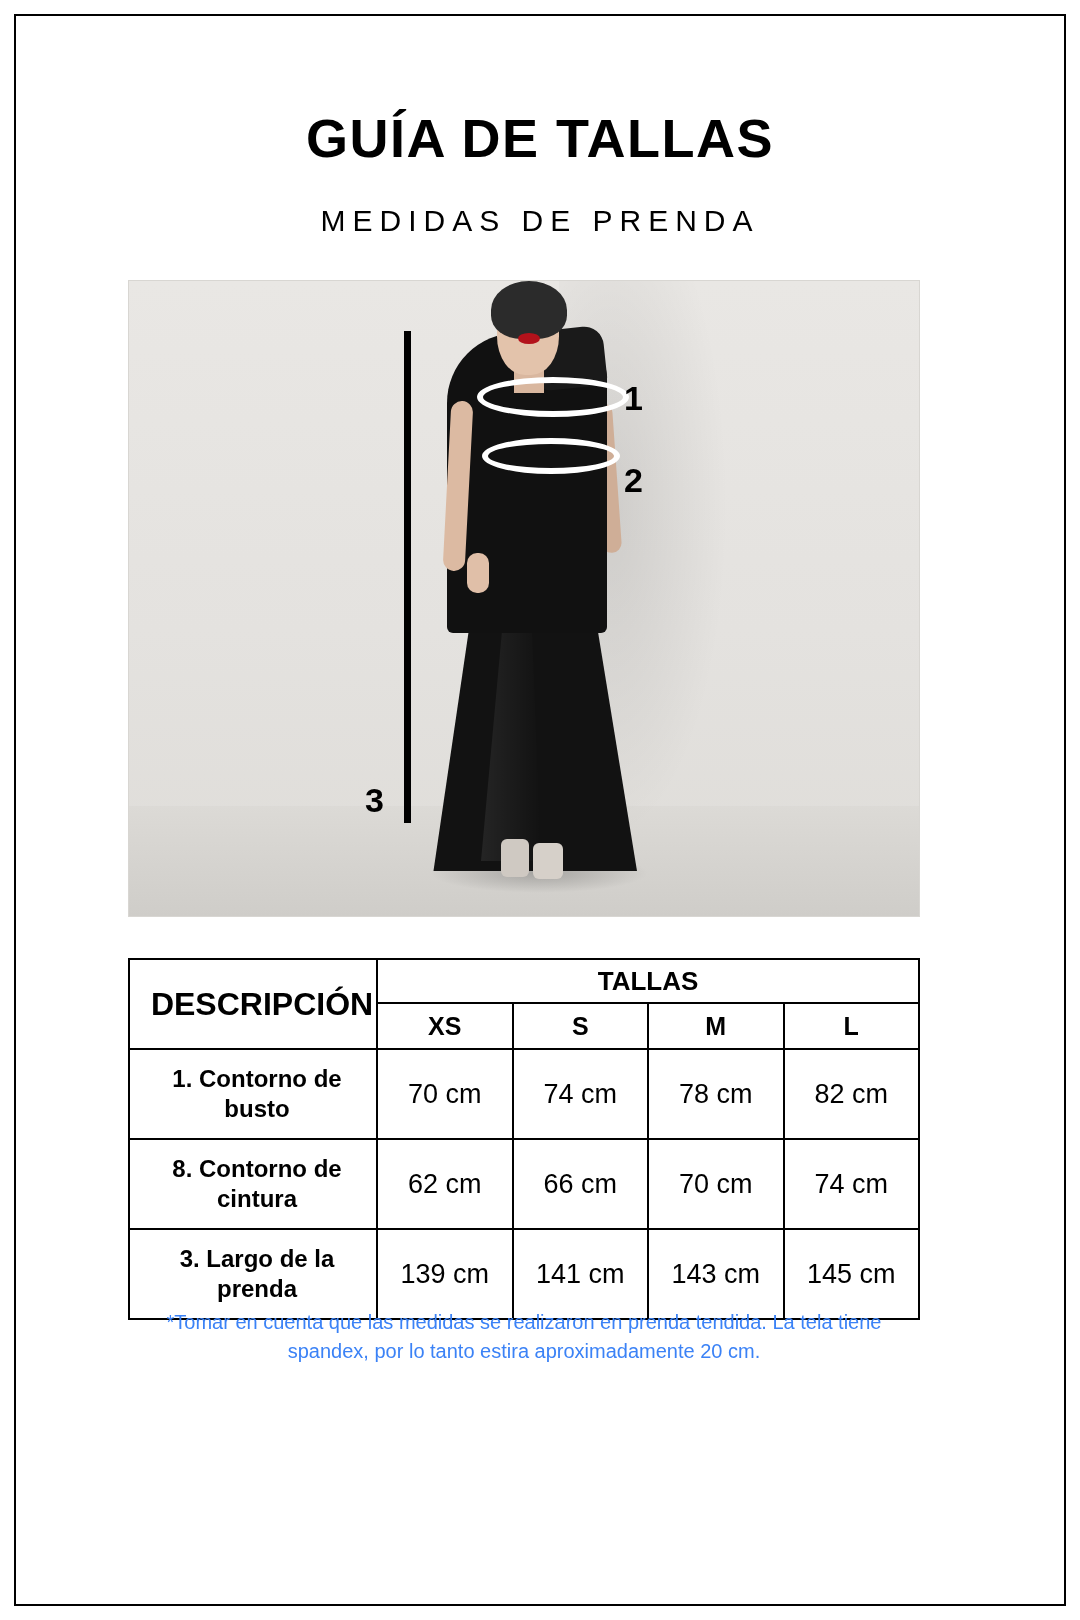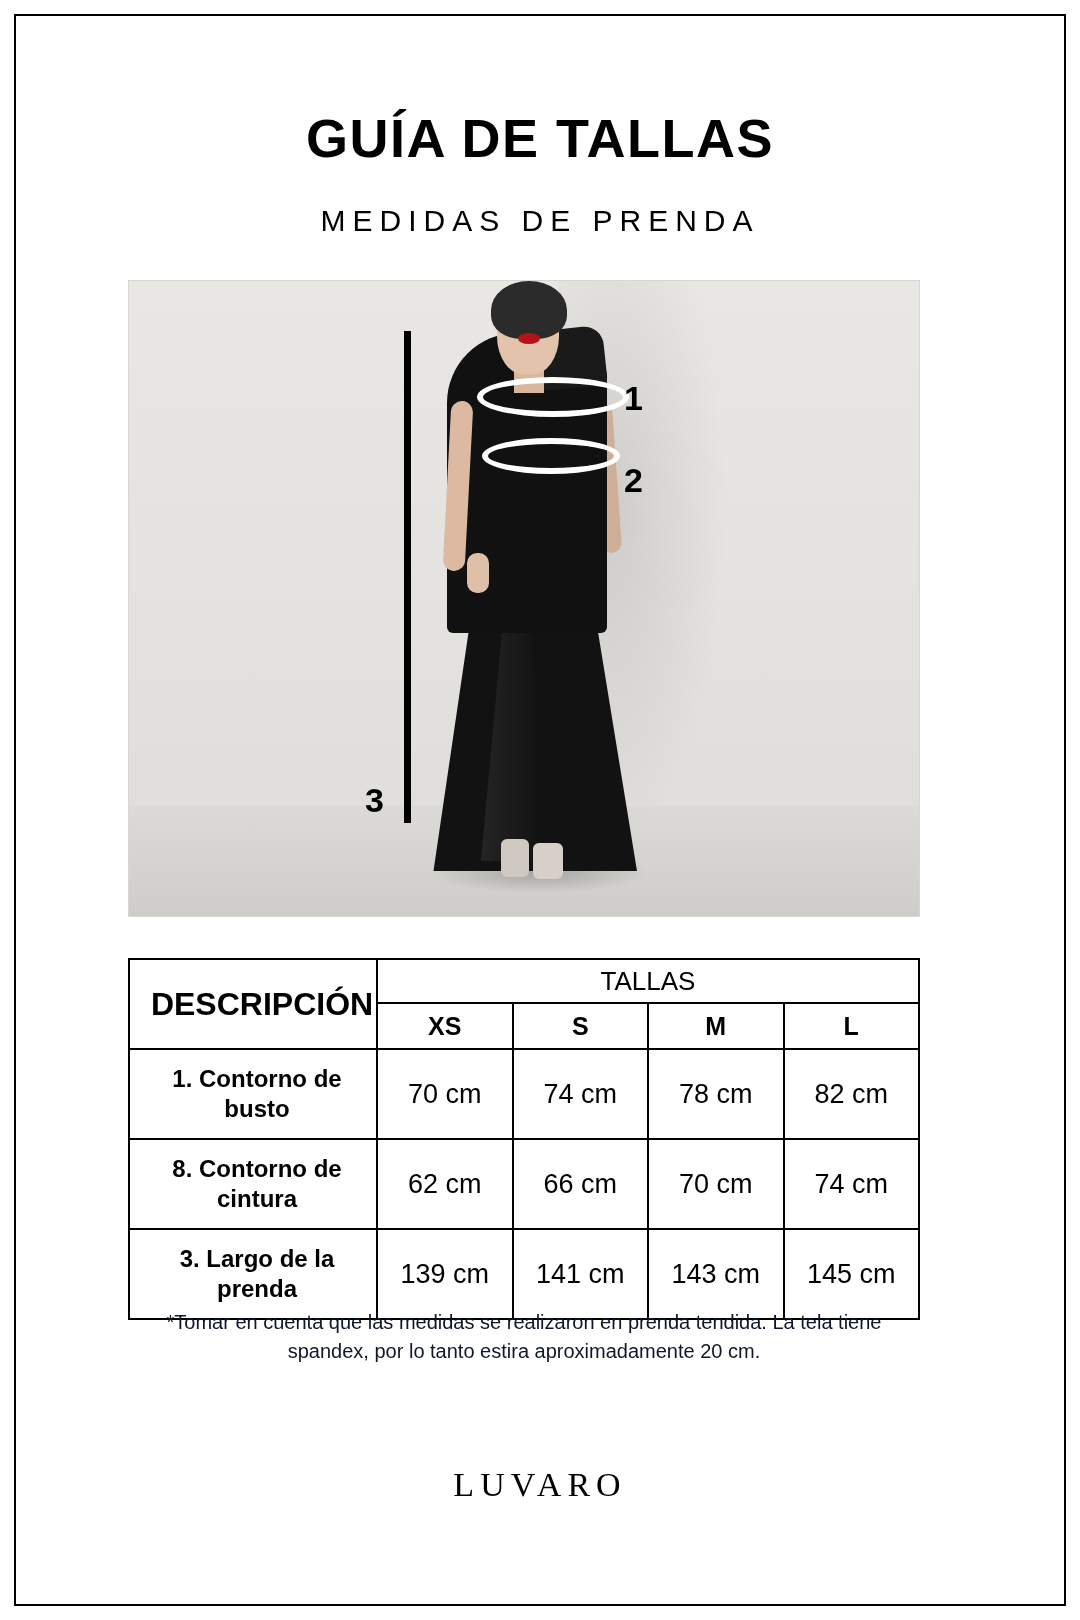--- a/index.html
+++ b/index.html
@@ -273,21 +273,21 @@
   .desc-head {
     font-size: 32px;
     font-weight: bold;
     text-align: left;
     padding-left: 18px !important;
     width: 228px;
     height: 86px;
   }
   .tallas-head {
     font-size: 26px;
-    font-weight: normal;
+    font-weight: bold;
     height: 42px;
   }
   .size-label {
     font-size: 25px;
     font-weight: bold;
     height: 44px;
   }
   .row-label {
     font-size: 24px;
     font-weight: bold;
@@ -301,21 +301,21 @@
     height: 84px;
   }
   .note {
     position: absolute;
     left: 128px;
     top: 1308px;
     width: 792px;
     text-align: center;
     font-size: 20px;
     line-height: 1.45;
-    color: #0f172a;
+    color: #3b82f6;
   }
   .brand {
     position: absolute;
     left: 0;
     top: 1466px;
     width: 1080px;
     text-align: center;
     font-size: 34px;
     letter-spacing: 6px;
     font-family: "Liberation Serif", serif;
@@ -396,14 +396,13 @@
         <td class="cell-val">141 cm</td>
         <td class="cell-val">143 cm</td>
         <td class="cell-val">145 cm</td>
       </tr>
     </tbody>
       </table>
   </div>
 
   <div class="note">*Tomar en cuenta que las medidas se realizaron en prenda tendida. La tela tiene spandex, por lo tanto estira aproximadamente 20 cm.</div>
 
-  <div class="brand">LUVARO</div>
 </div>
 
 </body></html>

